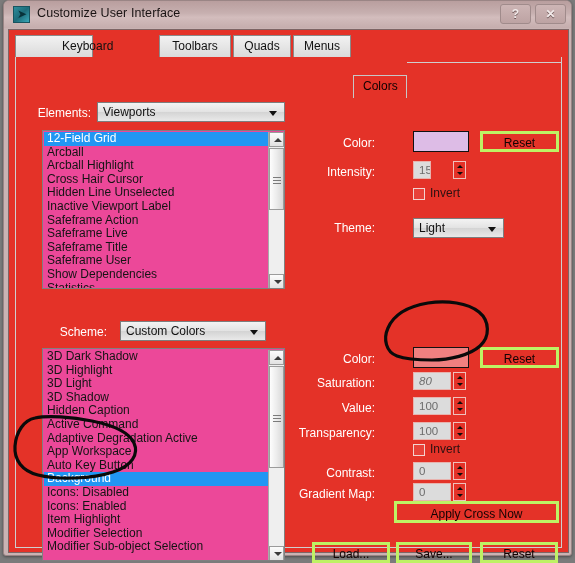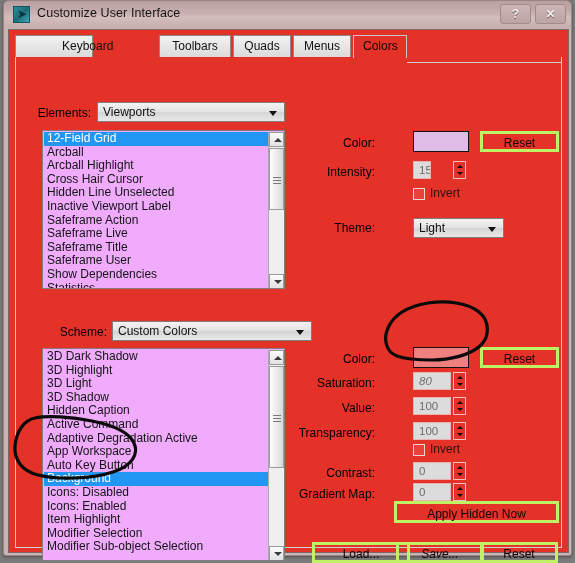--- a/index.html
+++ b/index.html
@@ -135,21 +135,21 @@
     position: absolute;
     left: 0px; top: 0px;
     height: 1px;
     background: #cfcfcf;
   }
 
   
   .lbl {
     position: absolute;
     font-size: 12px;
-    color: #000000;
+    color: #ffffff;
     white-space: nowrap;
   }
   .lbl.right { text-align: right; }
 
   .combo {
     position: absolute;
     height: 20px;
     background: linear-gradient(to bottom, #f3f3f3 0%, #e3e3e3 48%, #d4d4d4 52%, #e9e9e9 100%);
     border: 1px solid #7d7d7d;
     box-sizing: border-box;
@@ -164,21 +164,21 @@
     position: absolute;
     right: 7px; top: 8px;
     width: 0; height: 0;
     border-left: 4px solid transparent;
     border-right: 4px solid transparent;
     border-top: 5px solid #111;
   }
 
   .listbox {
     position: absolute;
-    background: #f0abfc;
+    background: #ec4899;
     border: 1px solid #808080;
     box-sizing: border-box;
     overflow: hidden;
     text-decoration: underline;
   }
   .listitem {
     font-size: 12px;
     color: #141414;
     height: 13.6px;
     line-height: 13.6px;
@@ -335,21 +335,21 @@
     <div class="capbtn" id="btn-close">✕</div>
   </div>
 
   <div id="client">
 
     <div id="tabstrip">
       <div class="tab" style="left:0px;width:78px;padding-left:46px;">Keyboard</div>
       <div class="tab" style="left:144px;width:72px;">Toolbars</div>
       <div class="tab" style="left:218px;width:58px;">Quads</div>
       <div class="tab" style="left:278px;width:58px;">Menus</div>
-      <div class="tab active" style="left:338px;width:54px;">Colors</div>
+      <div class="tab active" style="left:338px;width:54px;margin-top:40px;">Colors</div>
     </div>
     <div id="tabbody"></div>
     <div id="tabtopline" style="left:398px;top:32px;width:155px;"></div>
 
     <div class="lbl right" style="left:20px;top:76px;width:62px;">Elements:</div>
     <div class="combo" style="left:88px;top:72px;width:188px;">
       <span>Viewports</span>
       <span class="arrow"></span>
     </div>
 
@@ -399,21 +399,21 @@
       <div class="chklabel">Invert</div>
     </div>
 
     <div class="lbl right" style="left:306px;top:191px;width:60px;">Theme:</div>
     <div class="combo" style="left:404px;top:188px;width:91px;">
       <span>Light</span>
       <span class="arrow"></span>
     </div>
 
     <div class="lbl right" style="left:40px;top:295px;width:58px;">Scheme:</div>
-    <div class="combo" style="left:103px;top:291px;width:200px;">
+    <div class="combo" style="left:111px;top:291px;width:146px;">
       <span>Custom Colors</span>
       <span class="arrow"></span>
     </div>
 
     <div class="listbox" style="left:33px;top:318px;width:243px;height:213px;">
       <div class="listinner" style="width:224px;height:211px;">
         <div class="listitem">3D Dark Shadow</div>
         <div class="listitem">3D Highlight</div>
         <div class="listitem">3D Light</div>
         <div class="listitem">3D Shadow</div>
@@ -481,24 +481,24 @@
         <i class="dn"></i>
       </div>
 
     <div class="lbl right" style="left:276px;top:457px;width:90px;">Gradient Map:</div>
     <div class="spinbox" style="left:404px;top:453px;width:38px;">0</div>
     <div class="spinner" style="left:444px;top:453px;">
         <i class="up"></i>
         <i class="dn"></i>
       </div>
 
-    <div class="btn" style="left:385px;top:471px;width:165px;height:22px;line-height:20px;">Apply Hidden Now</div>
-
-    <div class="btn" style="left:303px;top:512px;width:98px;height:21px;line-height:19px;">Load...</div>
-    <div class="btn" style="left:387px;top:512px;width:88px;height:21px;line-height:19px;font-style:italic;">Save...</div>
+    <div class="btn" style="left:385px;top:471px;width:165px;height:22px;line-height:20px;">Apply Cross Now</div>
+
+    <div class="btn" style="left:303px;top:512px;width:78px;height:21px;line-height:19px;">Load...</div>
+    <div class="btn" style="left:387px;top:512px;width:76px;height:21px;line-height:19px;">Save...</div>
     <div class="btn" style="left:471px;top:512px;width:78px;height:21px;line-height:19px;">Reset</div>
 
   </div>
 </div>
 
 <svg id="annot" viewBox="0 0 575 563">
 
   <path fill="none" stroke="#0a0a0a" stroke-width="3.2" stroke-linecap="round" d="M397,356 C386,352 383,339 388,328 C394,314 410,306 428,303
            C447,300 468,303 479,312 C490,321 490,337 480,346
            C470,355 450,360 432,360 C418,360 405,359 397,356 Z"></path>

